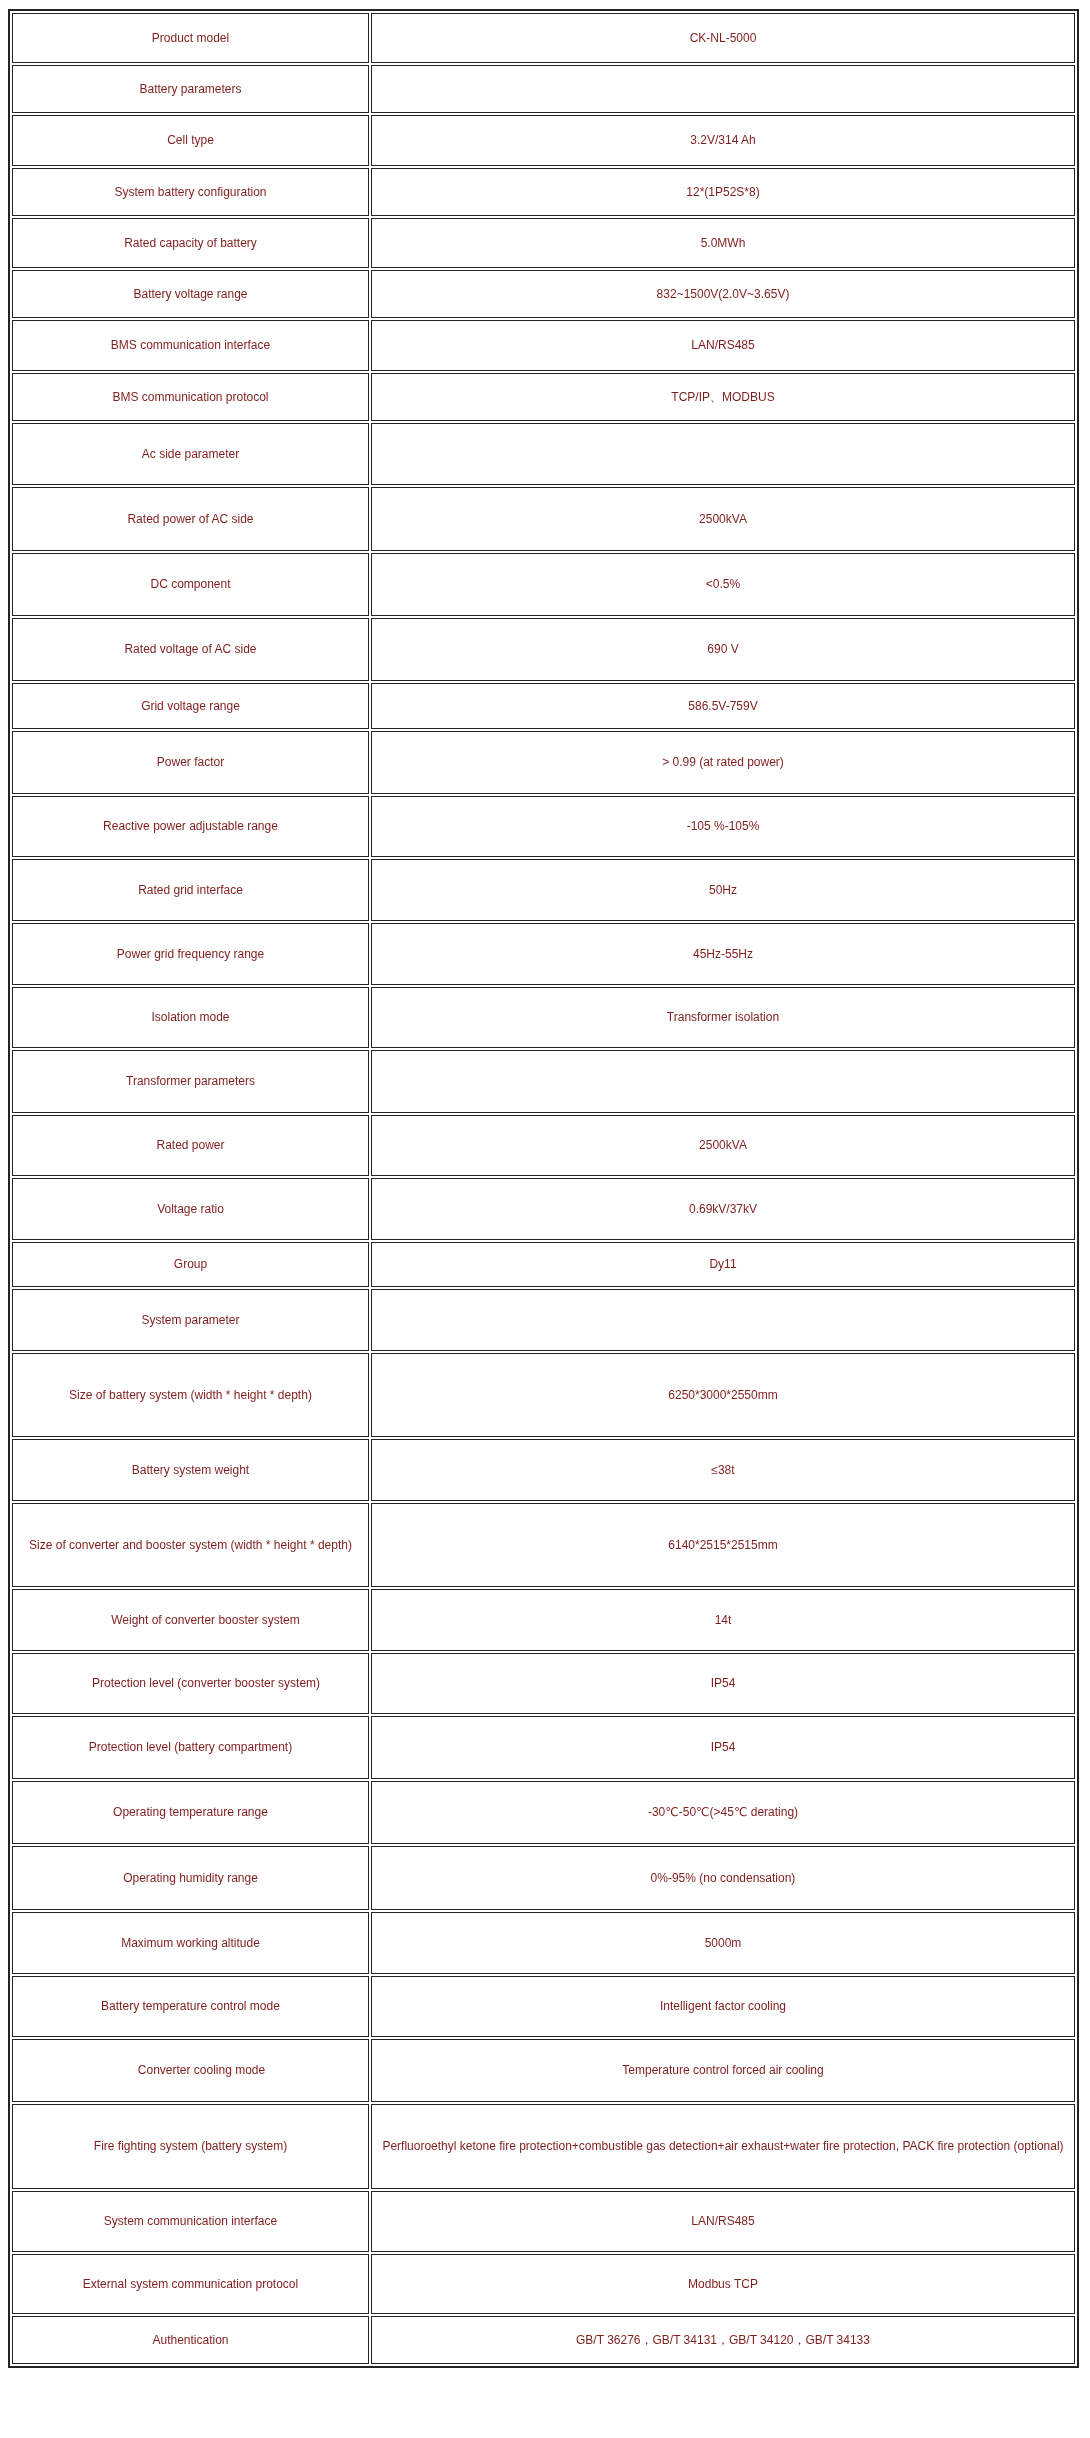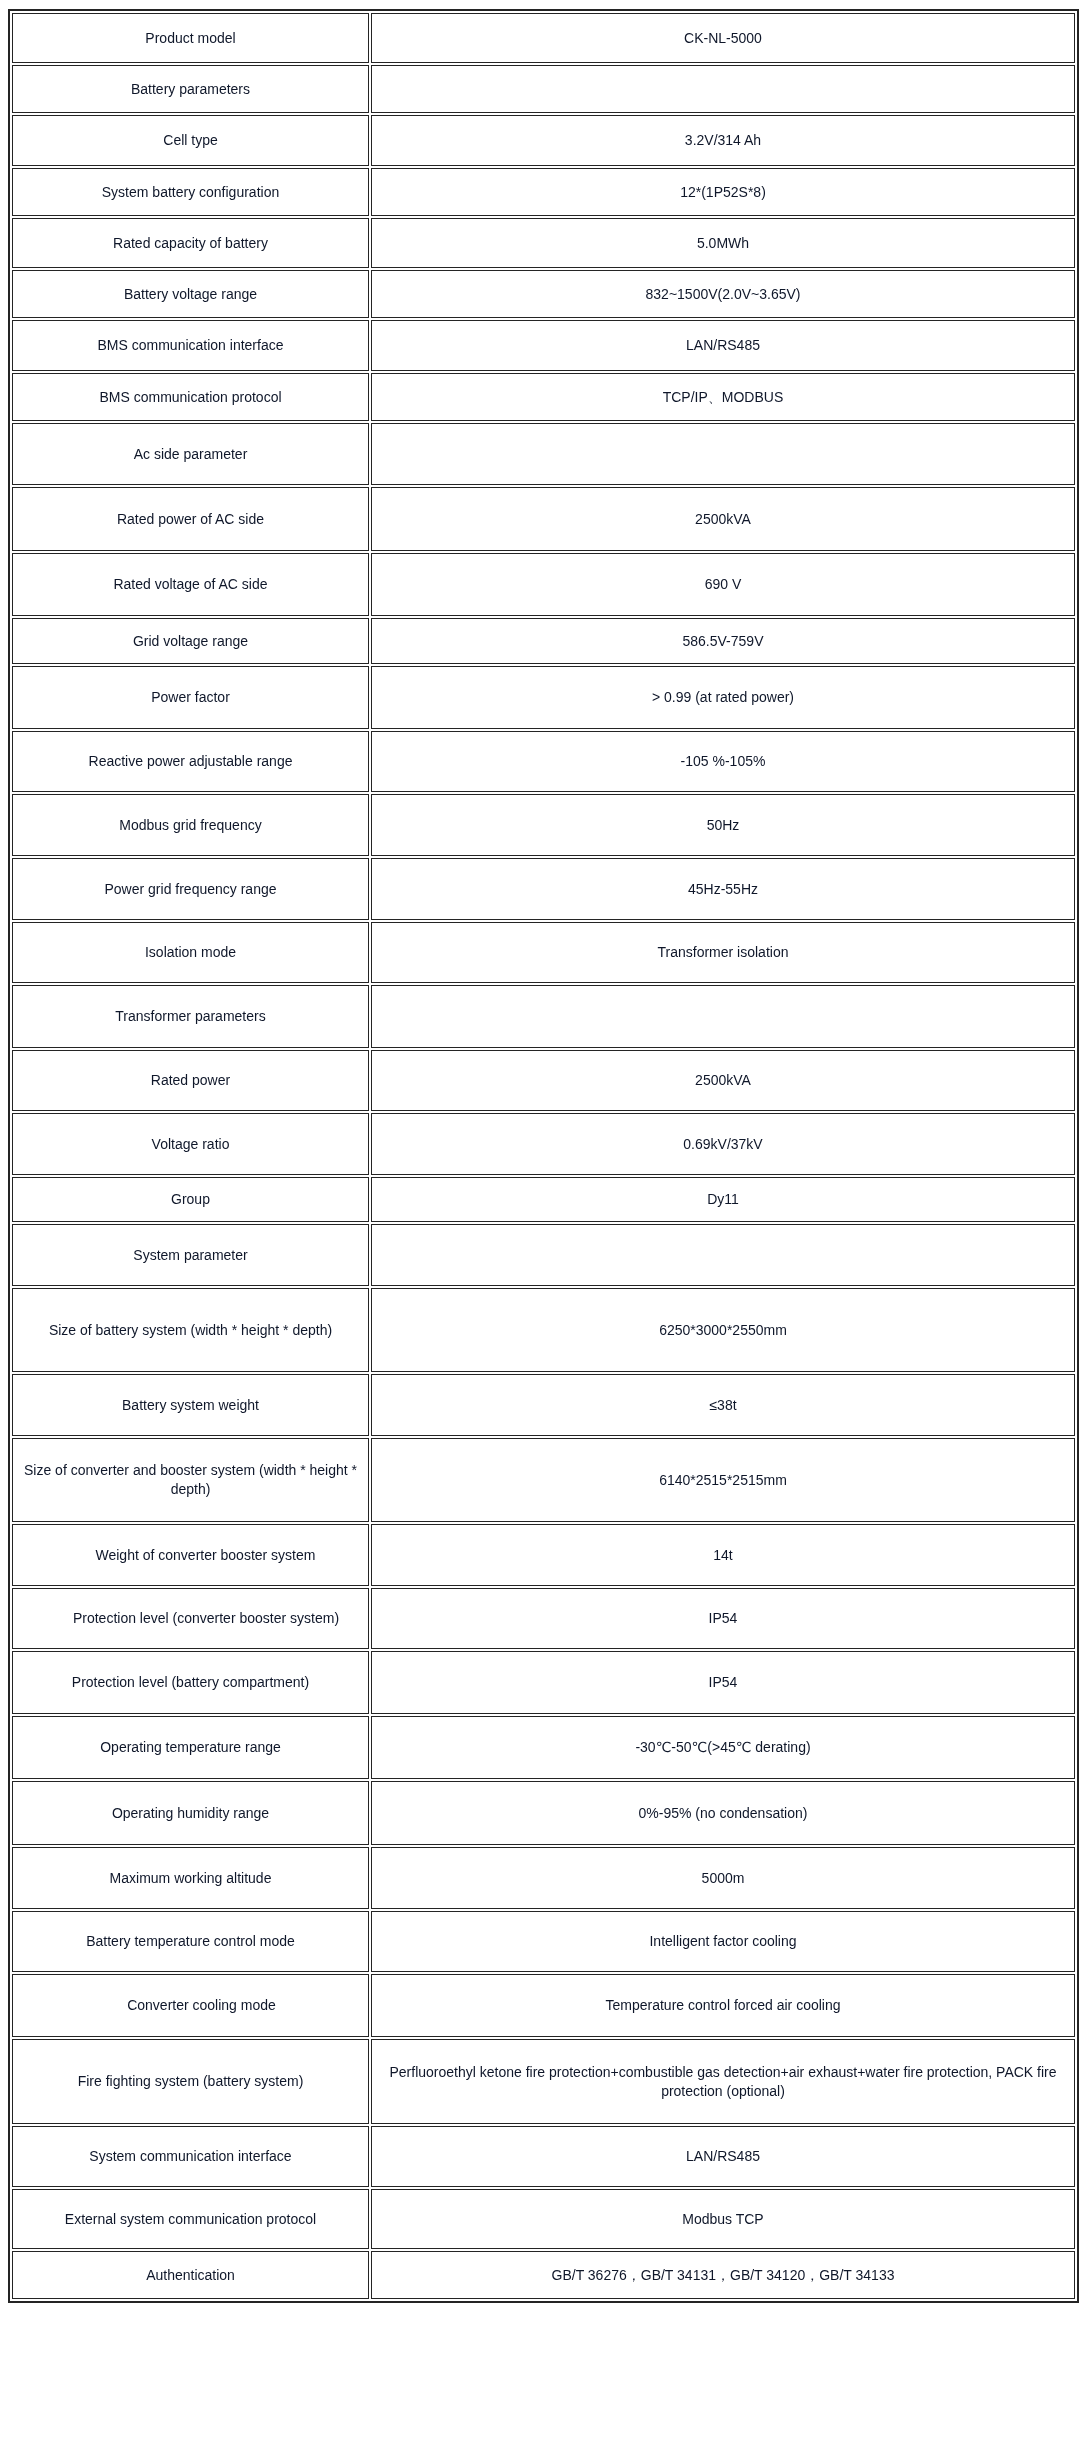--- a/index.html
+++ b/index.html
@@ -18,22 +18,22 @@
     position: absolute;
     left: 8px;
     top: 9px;
     width: 978px;
     border: 2px solid #242424;
     border-collapse: separate;
     border-spacing: 2px;
     table-layout: fixed;
     background: #ffffff;
     font-family: "Liberation Sans", "DejaVu Sans", sans-serif;
-    font-size: 14px;
-    color: #0f172a;
+    font-size: 12px;
+    color: #7f1d1d;
   }
   col.param-col { width: 357px; }
   col.value-col { width: 704px; }
   td {
     border: 1px solid #242424;
     box-sizing: border-box;
     text-align: center;
     vertical-align: middle;
     padding: 4px 10px;
     line-height: 1.35;
@@ -85,37 +85,41 @@
   </tr>
         <tr>
     <td class="label" style="height: 62px;">Ac side parameter</td>
     <td class="value"></td>
   </tr>
         <tr>
     <td class="label" style="height: 64px;">Rated power of AC side</td>
     <td class="value">2500kVA</td>
   </tr>
         <tr>
+    <td class="label" style="height: 63px;">DC component</td>
+    <td class="value">&lt;0.5%</td>
+  </tr>
+        <tr>
     <td class="label" style="height: 63px;">Rated voltage of AC side</td>
     <td class="value">690 V</td>
   </tr>
         <tr>
     <td class="label" style="height: 46px;">Grid voltage range</td>
     <td class="value">586.5V-759V</td>
   </tr>
         <tr>
     <td class="label" style="height: 63px;">Power factor</td>
     <td class="value">&gt; 0.99 (at rated power)</td>
   </tr>
         <tr>
     <td class="label" style="height: 61px;">Reactive power adjustable range</td>
     <td class="value">-105 %-105%</td>
   </tr>
         <tr>
-    <td class="label" style="height: 62px;">Modbus grid frequency</td>
+    <td class="label" style="height: 62px;">Rated grid interface</td>
     <td class="value">50Hz</td>
   </tr>
         <tr>
     <td class="label" style="height: 62px;">Power grid frequency range</td>
     <td class="value">45Hz-55Hz</td>
   </tr>
         <tr>
     <td class="label" style="height: 61px;">Isolation mode</td>
     <td class="value">Transformer isolation</td>
   </tr>

